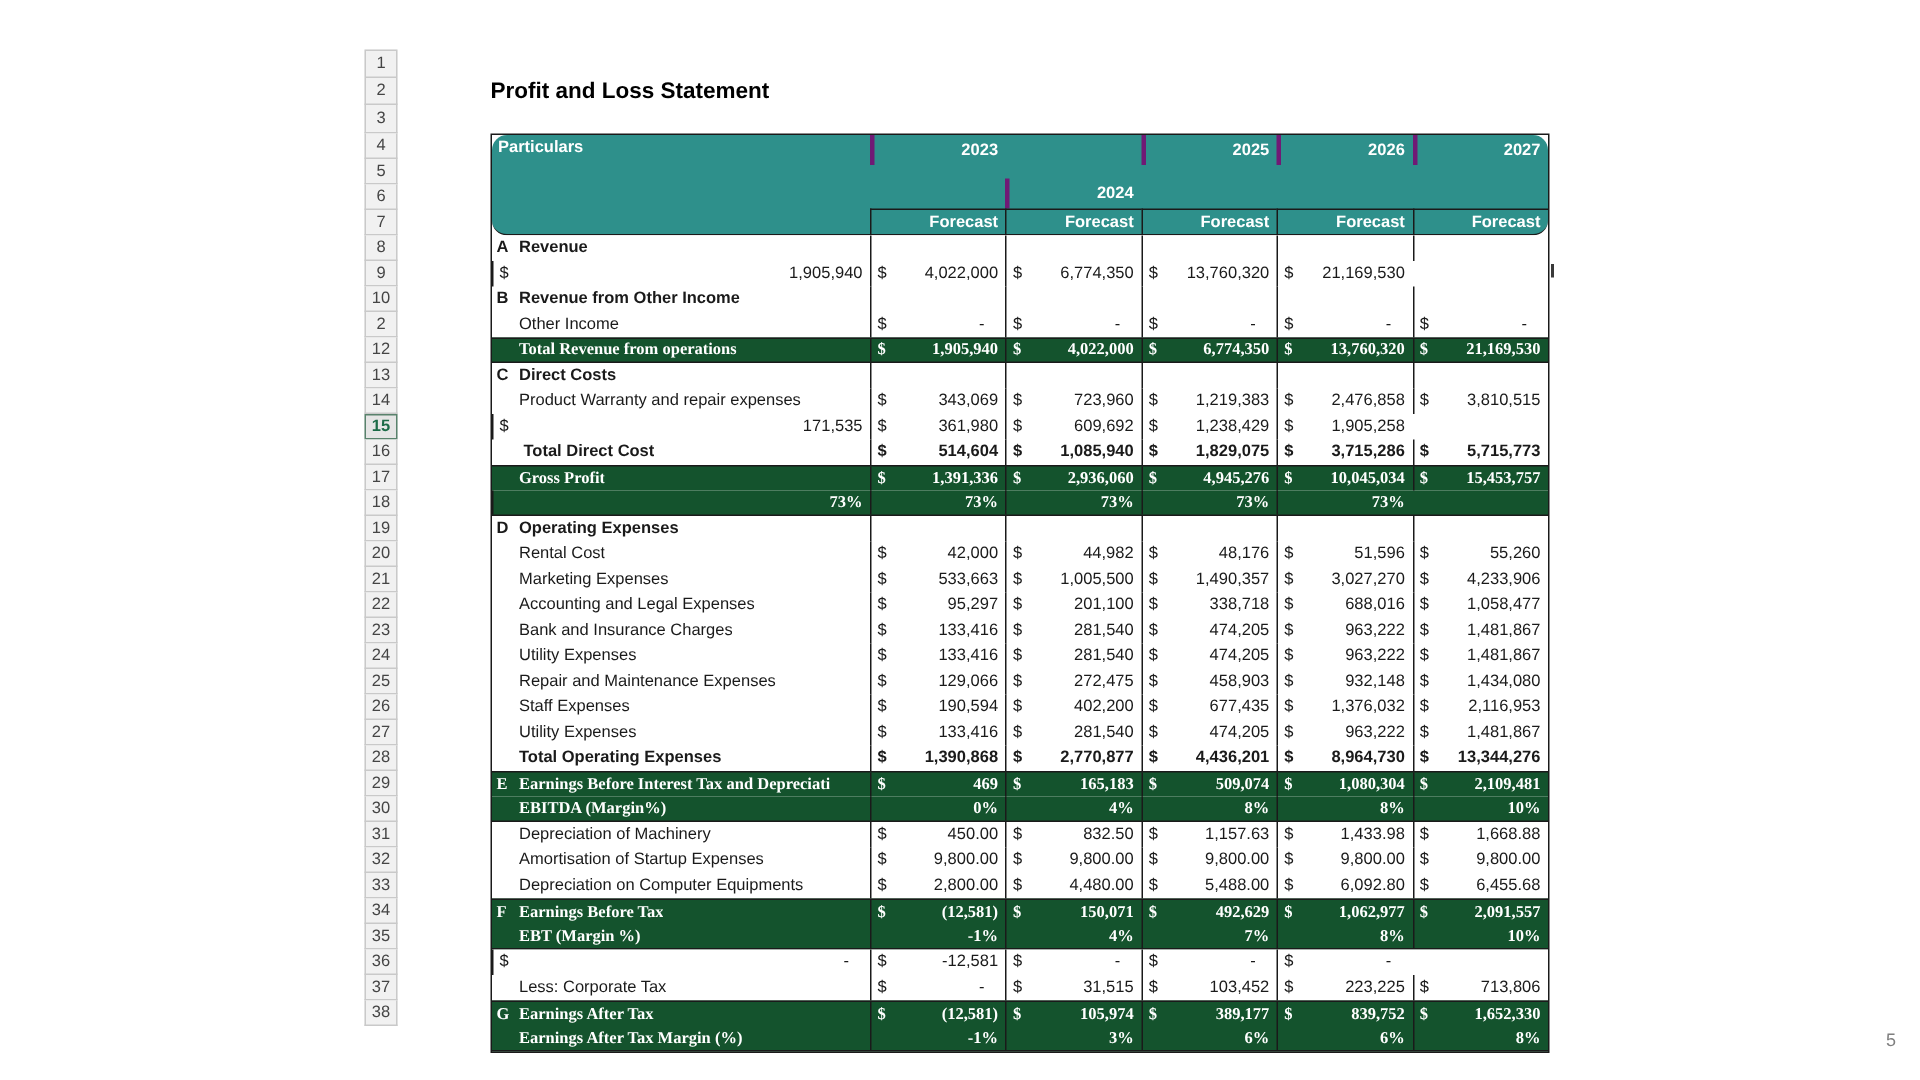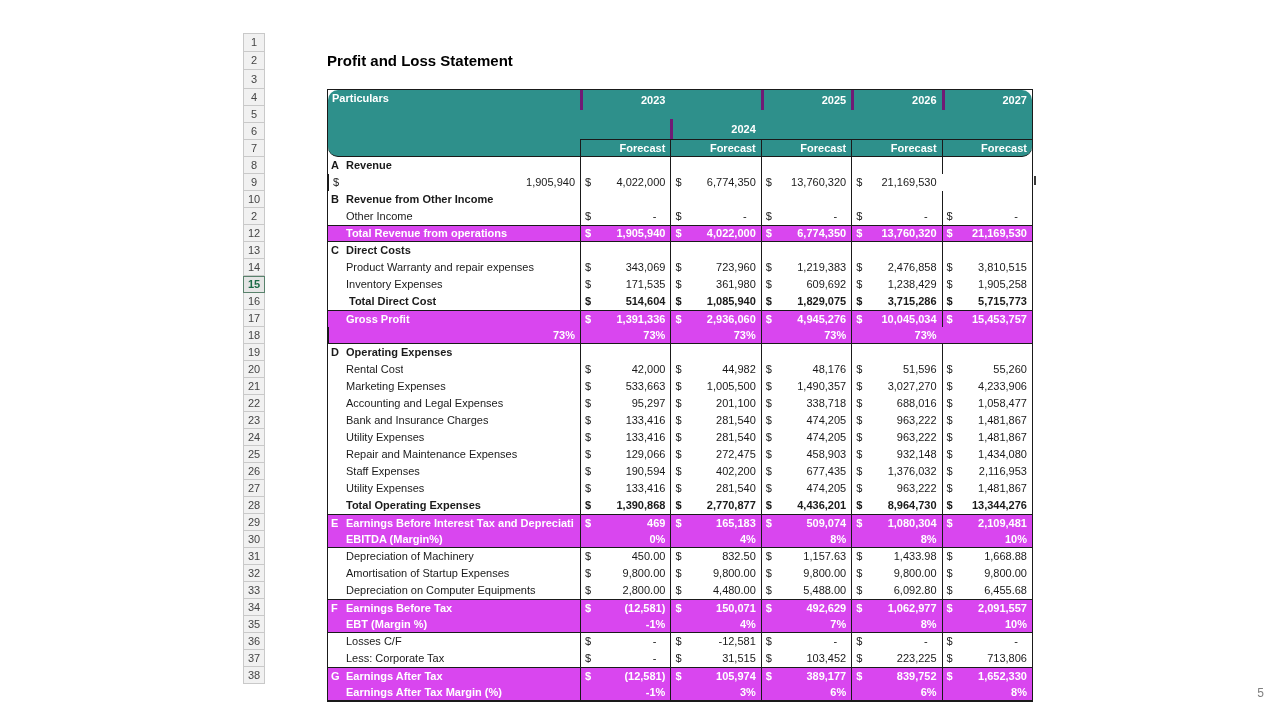--- a/index.html
+++ b/index.html
@@ -30,21 +30,21 @@
   .plhead .hp{grid-row:1/3;display:flex;align-items:flex-start;padding:2px 0 0 4px;}
   .plhead .hy{border-left:3px solid #701a75;height:20px;display:flex;align-items:center;
               justify-content:flex-end;padding-right:5px;box-sizing:border-box;}
   .plhead .hf{border-left:1px solid #1a1a1a;border-top:1px solid #1a1a1a;height:17px;
               display:flex;align-items:center;justify-content:flex-end;padding-right:5px;box-sizing:border-box;padding-left:16px;}
 
   
   .row{height:17px;box-sizing:border-box;background:#fff;}
   .row.gt{border-top:1px solid #1a1a1a;}
   .row.gb{border-bottom:1px solid #1a1a1a;}
-  .row.teal,.row.teal_pct{background:#d946ef;color:#fff;font-weight:700;}
+  .row.teal,.row.teal_pct{background:#14532d;color:#fff;font-weight:700;font-family:Liberation Serif, serif;}
   .c{box-sizing:border-box;display:flex;align-items:center;overflow:hidden;height:100%;}
   .vc{border-left:1px solid #1a1a1a;}
   .lab{padding-left:3px;}
   .letter{width:15px;flex:0 0 15px;font-weight:700;}
   .lbl{white-space:nowrap;overflow:hidden;}
   .row.section .lbl{font-weight:700;}
   .row.total .lbl,.row.total .val,.row.total .cur{font-weight:700;}
   .lbl.ind{padding-left:3px;}
   .money{justify-content:space-between;padding:0 5px 0 4px;}
   .pct{justify-content:flex-end;padding-right:5px;padding-left:32px;}
@@ -245,24 +245,20 @@
           <div class="c vc money">
             <div class="cur">$</div>
             <div class="val">2,476,858</div>
           </div>
           <div class="c vc money">
             <div class="cur">$</div>
             <div class="val">3,810,515</div>
           </div>
         </div>
         <div class="gridrow row item">
-          <div class="c lab">
-            <div class="letter"></div>
-            <div class="lbl">Inventory Expenses</div>
-          </div>
           <div class="c vc money">
             <div class="cur">$</div>
             <div class="val">171,535</div>
           </div>
           <div class="c vc money">
             <div class="cur">$</div>
             <div class="val">361,980</div>
           </div>
           <div class="c vc money">
             <div class="cur">$</div>
@@ -757,24 +753,20 @@
             <div class="val">7%</div>
           </div>
           <div class="c vc pct">
             <div class="val">8%</div>
           </div>
           <div class="c vc pct">
             <div class="val">10%</div>
           </div>
         </div>
         <div class="gridrow row item">
-          <div class="c lab">
-            <div class="letter"></div>
-            <div class="lbl">Losses C/F</div>
-          </div>
           <div class="c vc money">
             <div class="cur">$</div>
             <div class="val dash">-</div>
           </div>
           <div class="c vc money">
             <div class="cur">$</div>
             <div class="val">-12,581</div>
           </div>
           <div class="c vc money">
             <div class="cur">$</div>

